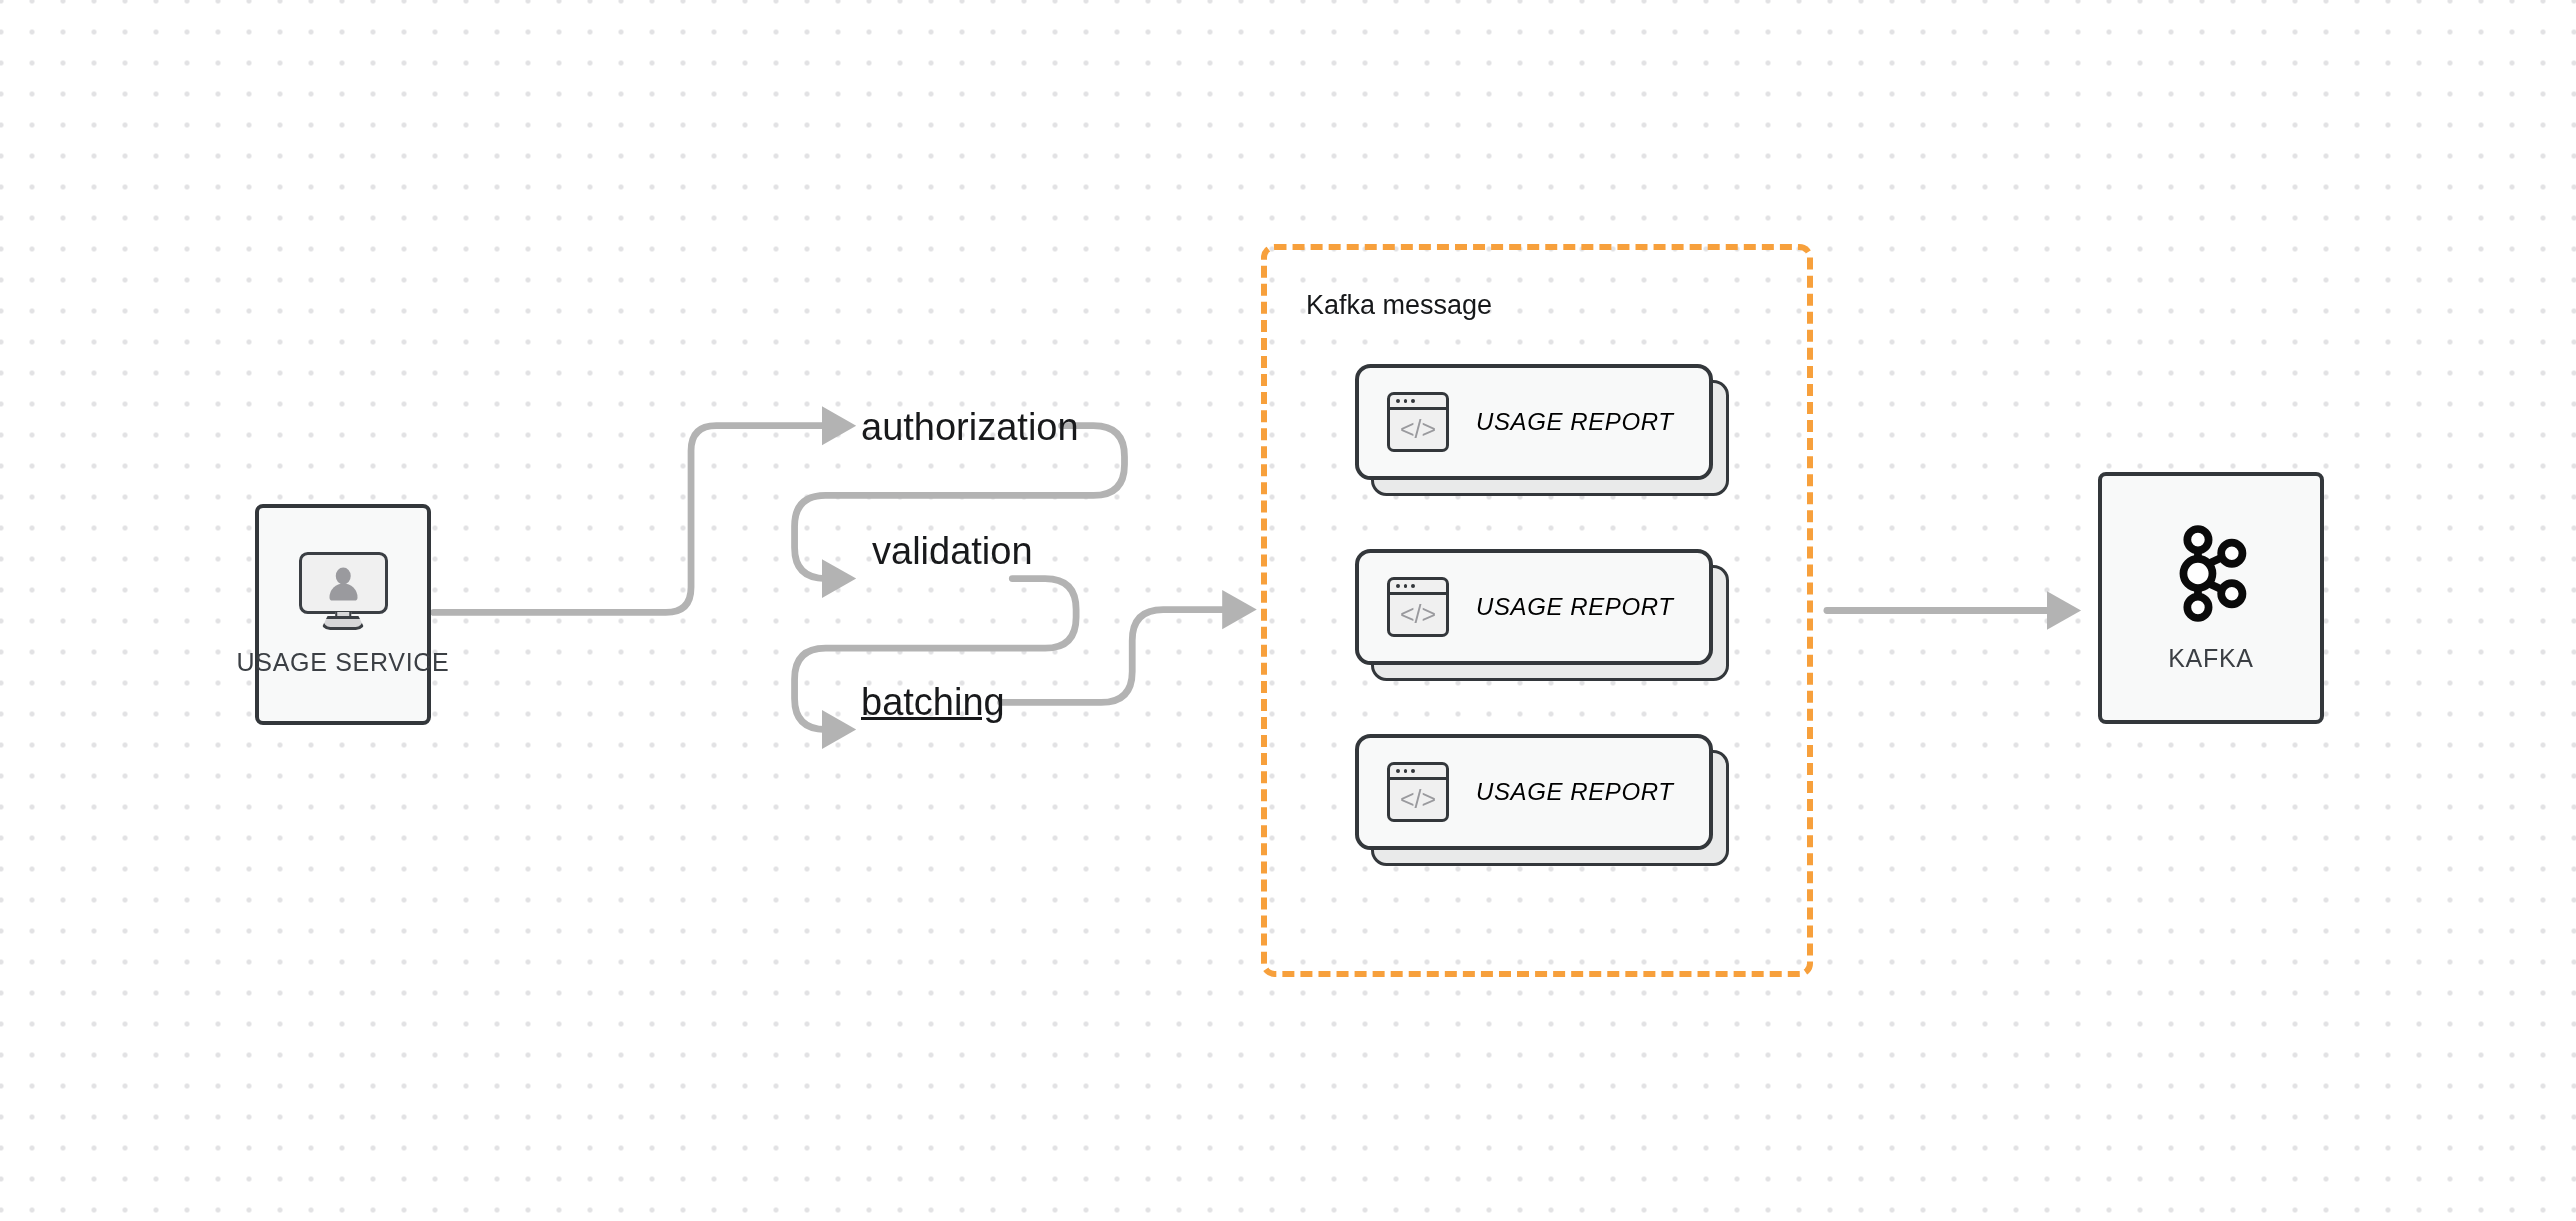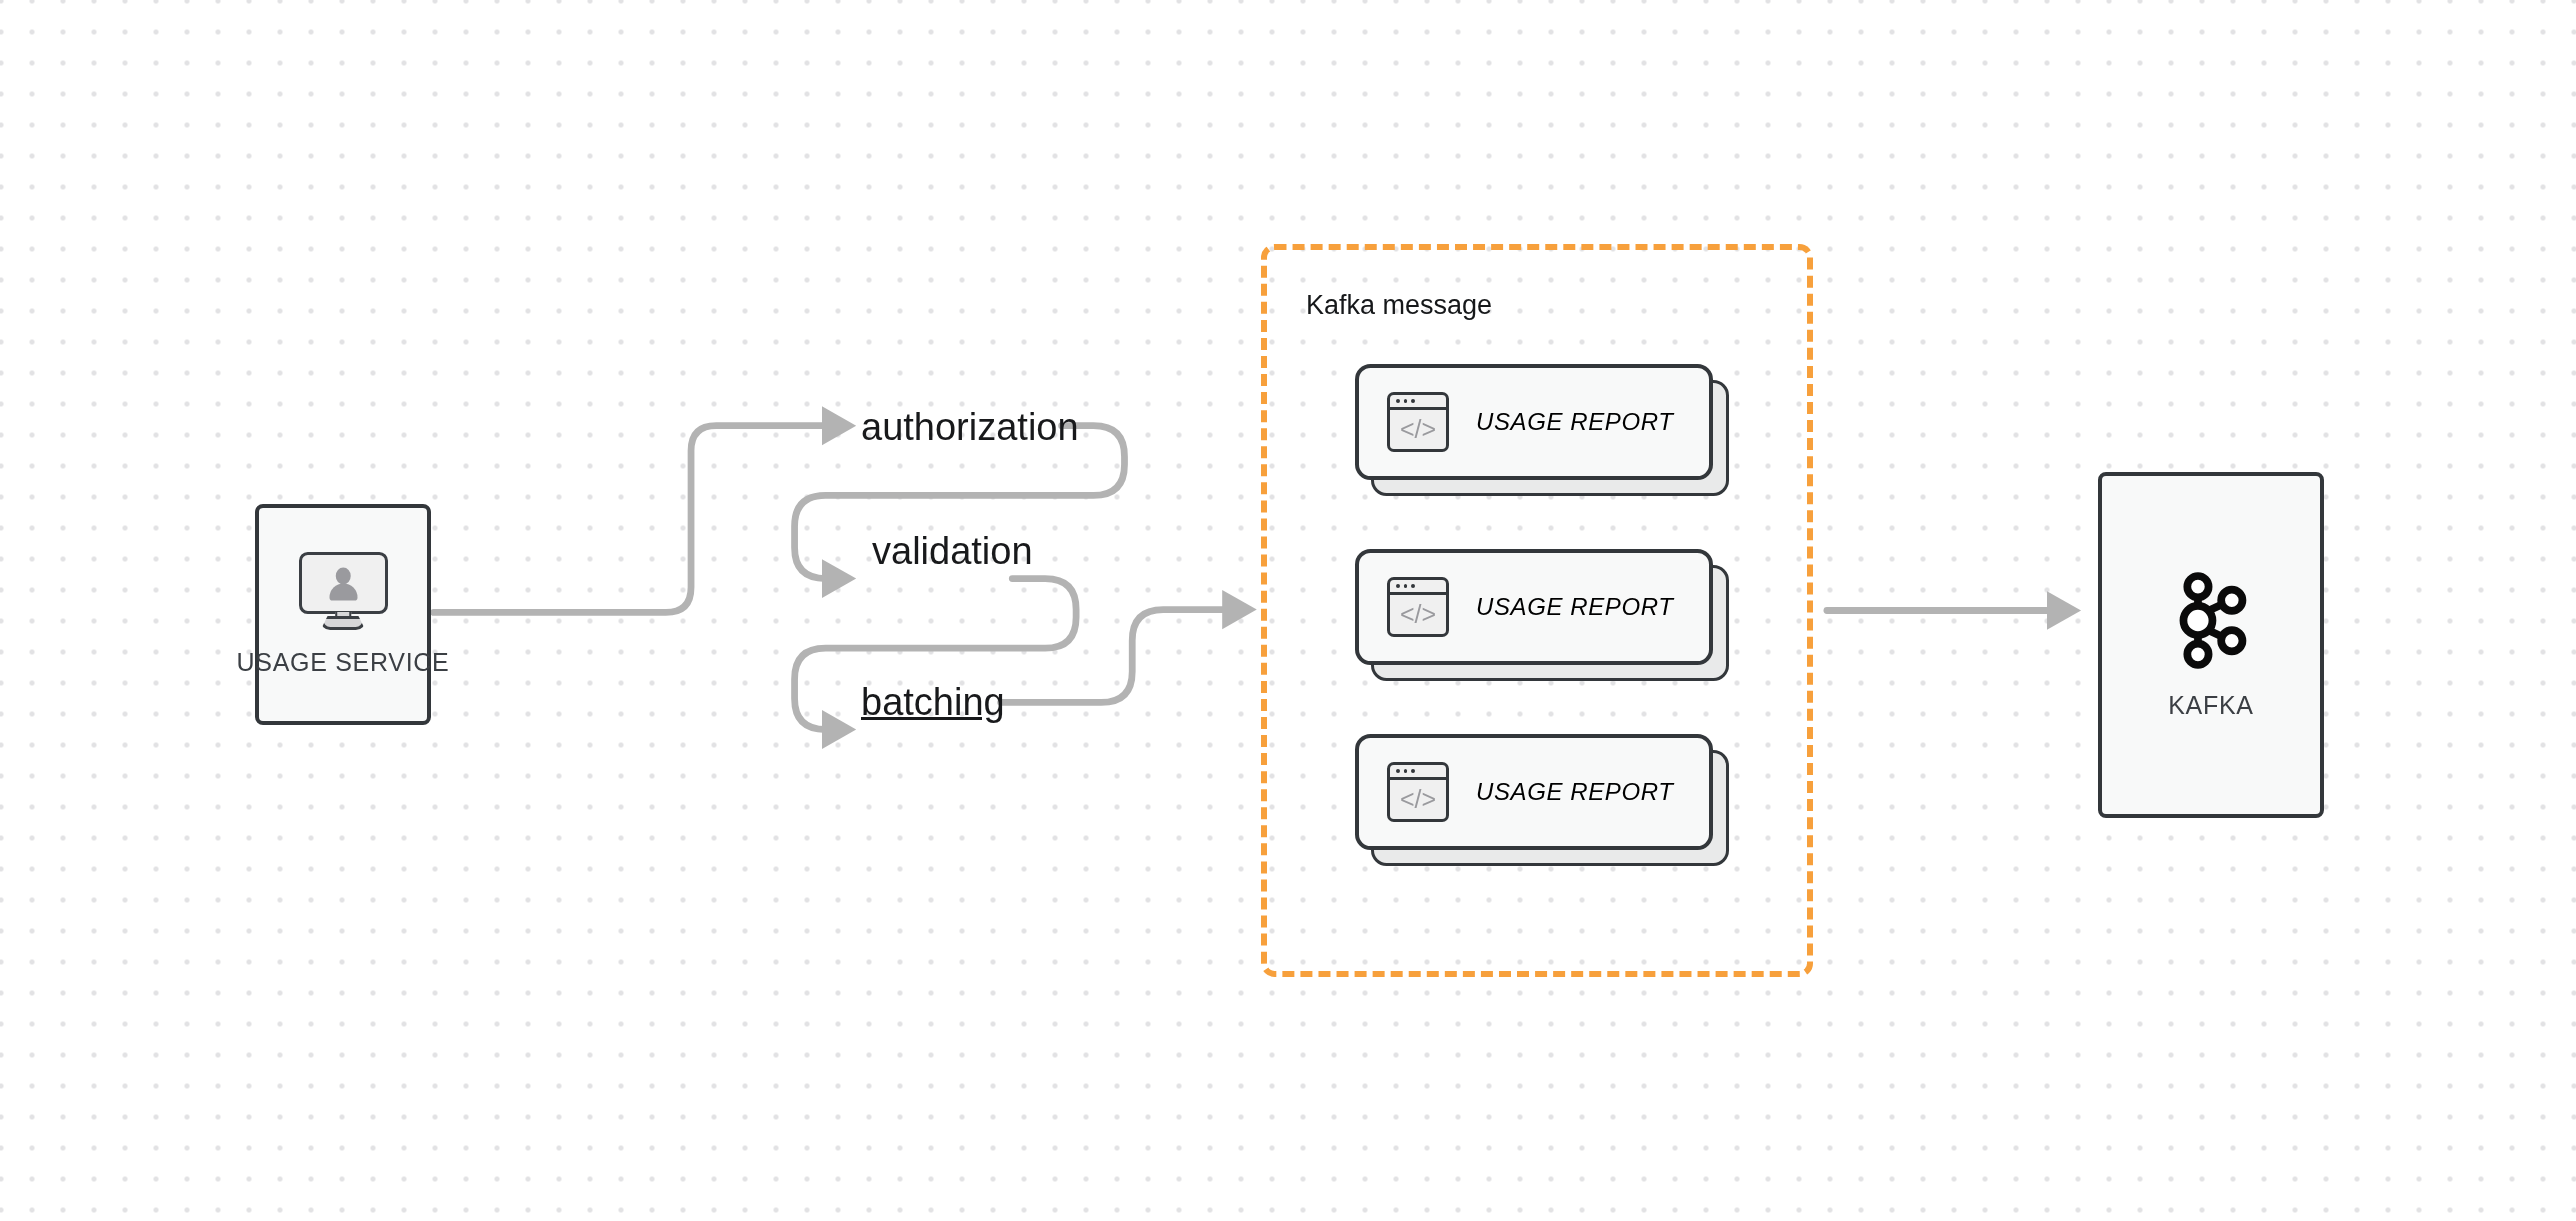--- a/index.html
+++ b/index.html
@@ -44,21 +44,21 @@
   .node-caption {
     font-size: 25px;
     letter-spacing: 0.7px;
     color: #3b3f44;
     margin-top: 19.4px;
     white-space: nowrap;
   }
 
   
   #usage-service-node { left: 255px; top: 504px; width: 176px; height: 221px; }
-  #kafka-node        { left: 2098px; top: 472px; width: 226px; height: 346px; }
+  #kafka-node        { left: 2098px; top: 472px; width: 226px; height: 252px; }
 
   
   .monitor-icon { width: 89px; height: 77px; position: relative; }
   .monitor-screen {
     position: absolute; left: 0; top: 0; width: 89px; height: 62px;
     box-sizing: border-box;
     background: #f0f0f0;
     border: 3.9px solid #3b3f44;
     border-radius: 8.7px;
   }

